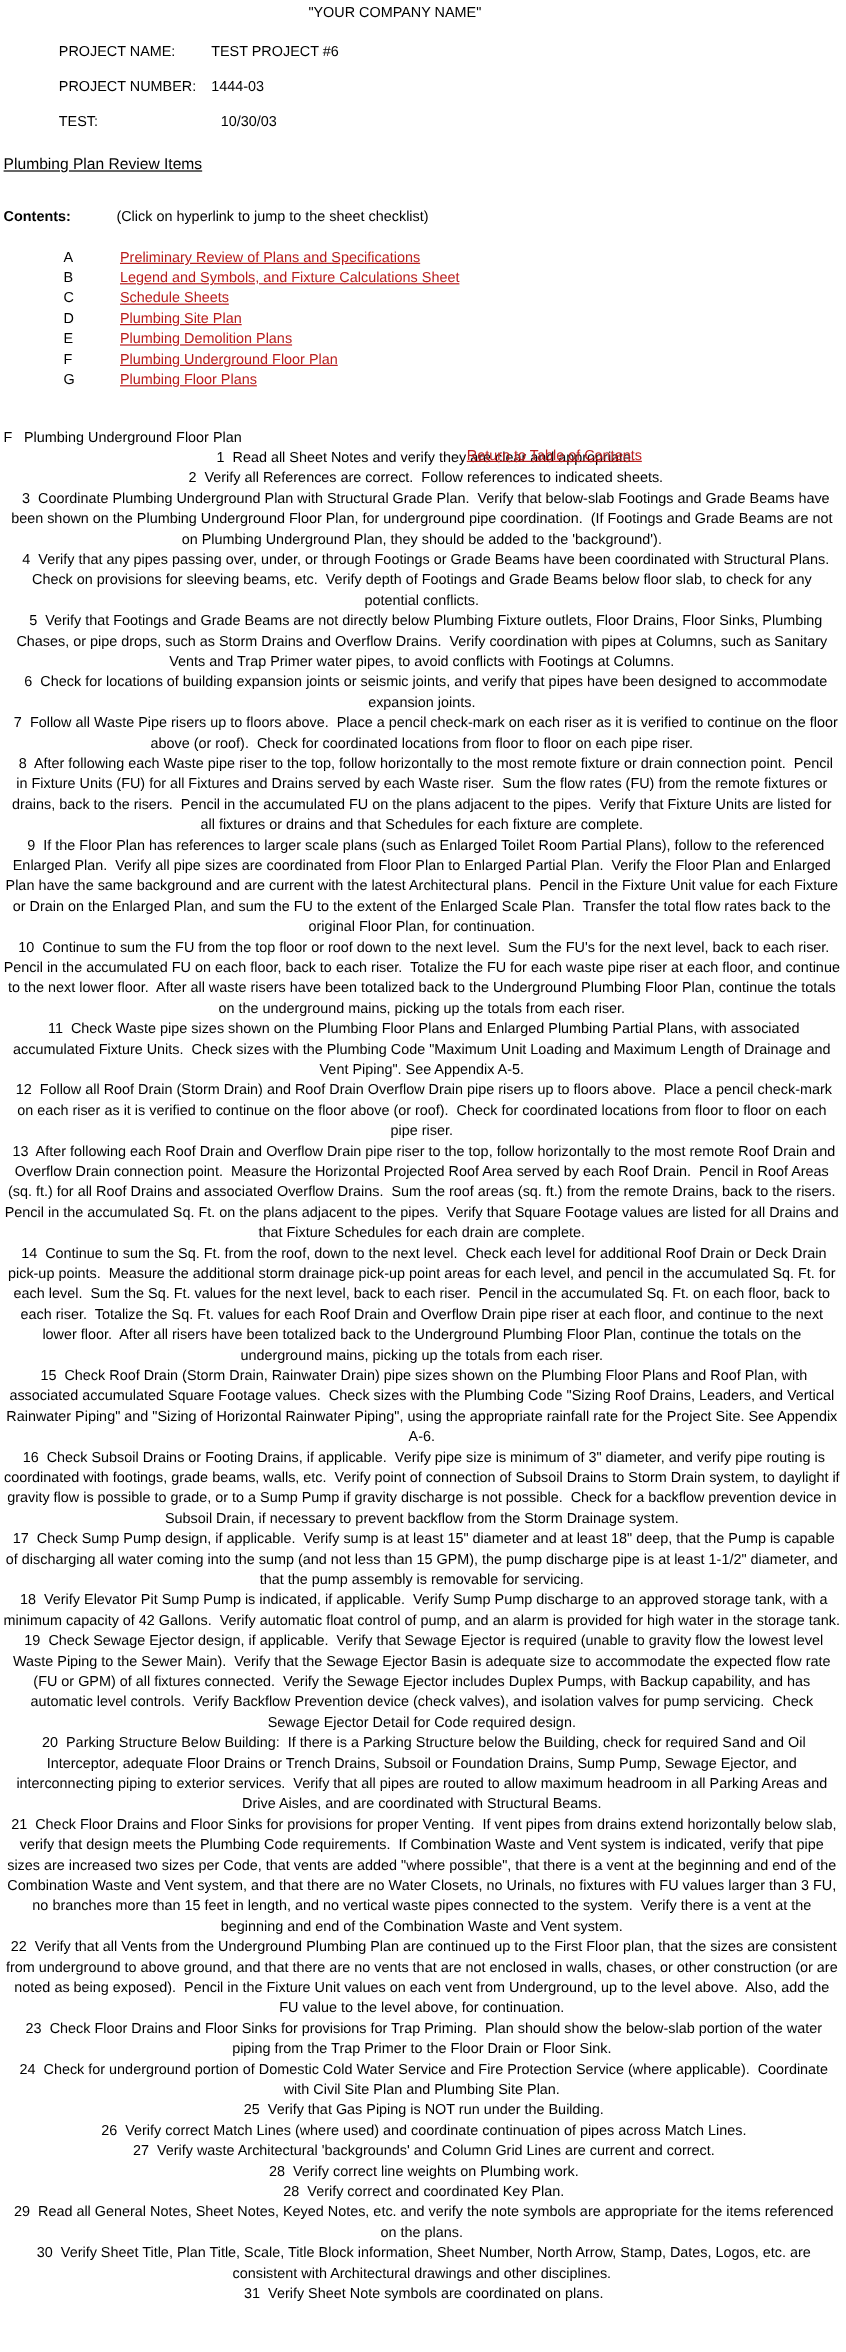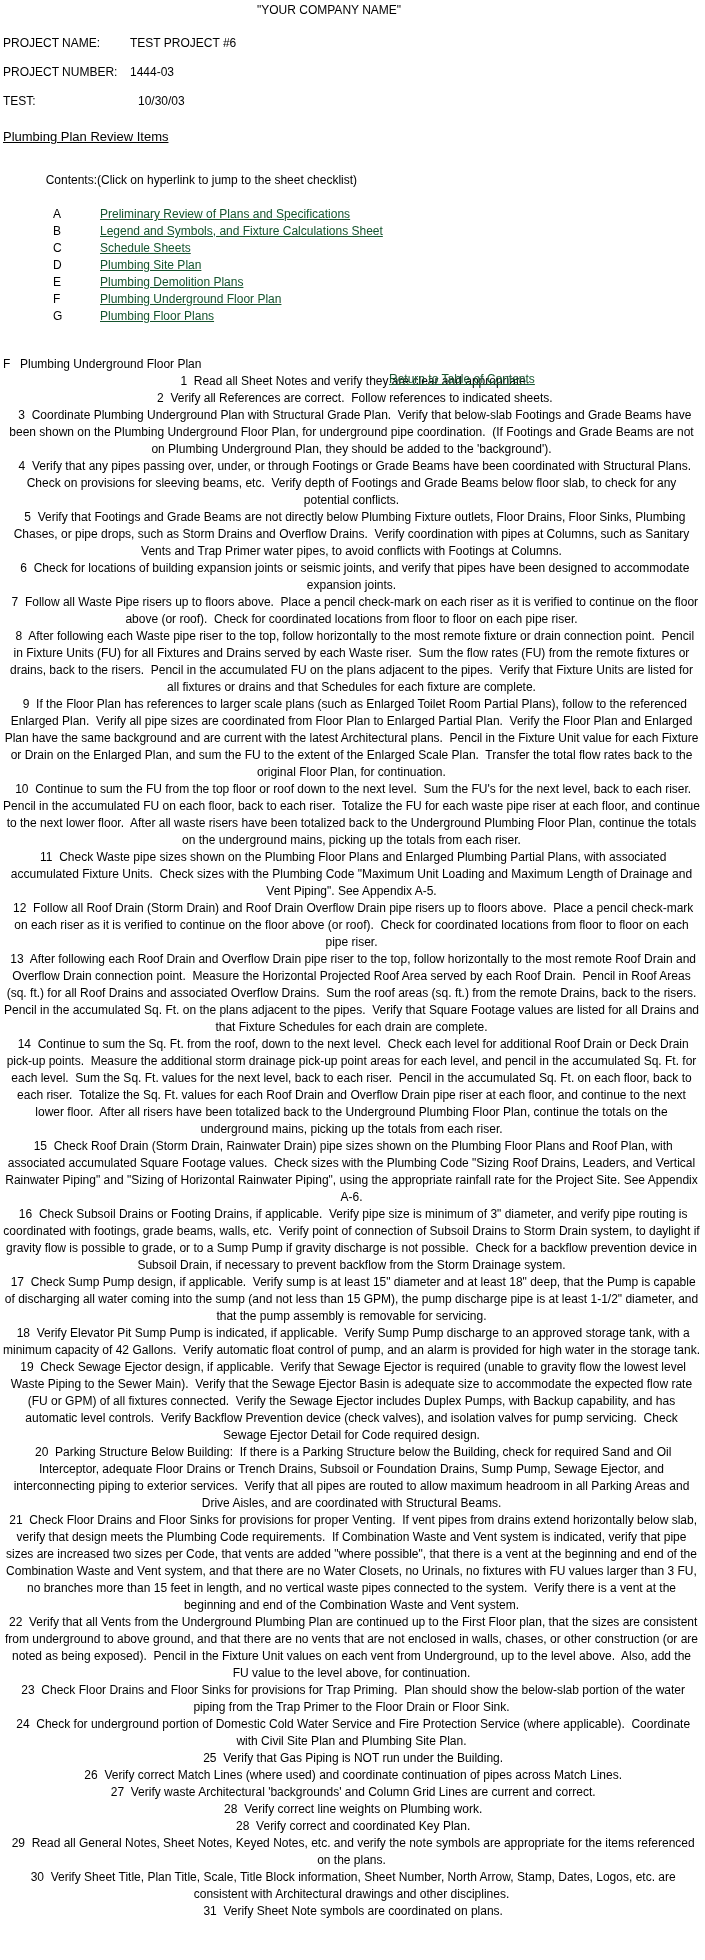--- a/index.html
+++ b/index.html
@@ -12,38 +12,38 @@
   .page {
     position: relative;
     width: 705px;
     height: 1960px;
     box-sizing: border-box;
     padding: 4px 5px 0 3px;
     overflow: hidden;
     background: #ffffff;
   }
   .company { margin-left: 254px; line-height: 13px; }
-  .fields { margin-top: 20px; }
+  .fields { margin-top: 20px; margin-left: 46px; }
   .field-row { display: flex; line-height: 13px; margin-bottom: 16px; }
   .field-label { width: 127px; flex: 0 0 auto; }
   .field-value.indent { margin-left: 8px; }
   .page-title {
     margin-top: 21px;
     font-size: 13px;
     font-weight: normal;
     text-decoration: underline;
     line-height: 16px;
   }
   .contents-row { display: flex; margin-top: 29px; line-height: 13px; }
-  .contents-label { font-weight: normal; width: 94px; flex: 0 0 auto; text-align: right; }
+  .contents-label { font-weight: bold; width: 94px; flex: 0 0 auto; }
   .toc { margin-top: 19px; }
   .toc-row { display: flex; line-height: 17px; padding-left: 50px; }
   .toc-letter { width: 47px; flex: 0 0 auto; }
   a.link, .link {
-    color: #14532d;
+    color: #b91c1c;
     text-decoration: underline;
     cursor: pointer;
   }
   .section-header {
     position: relative;
     margin-top: 31px;
     line-height: 17px;
     display: flex;
   }
   .section-letter { width: 17px; flex: 0 0 auto; }

